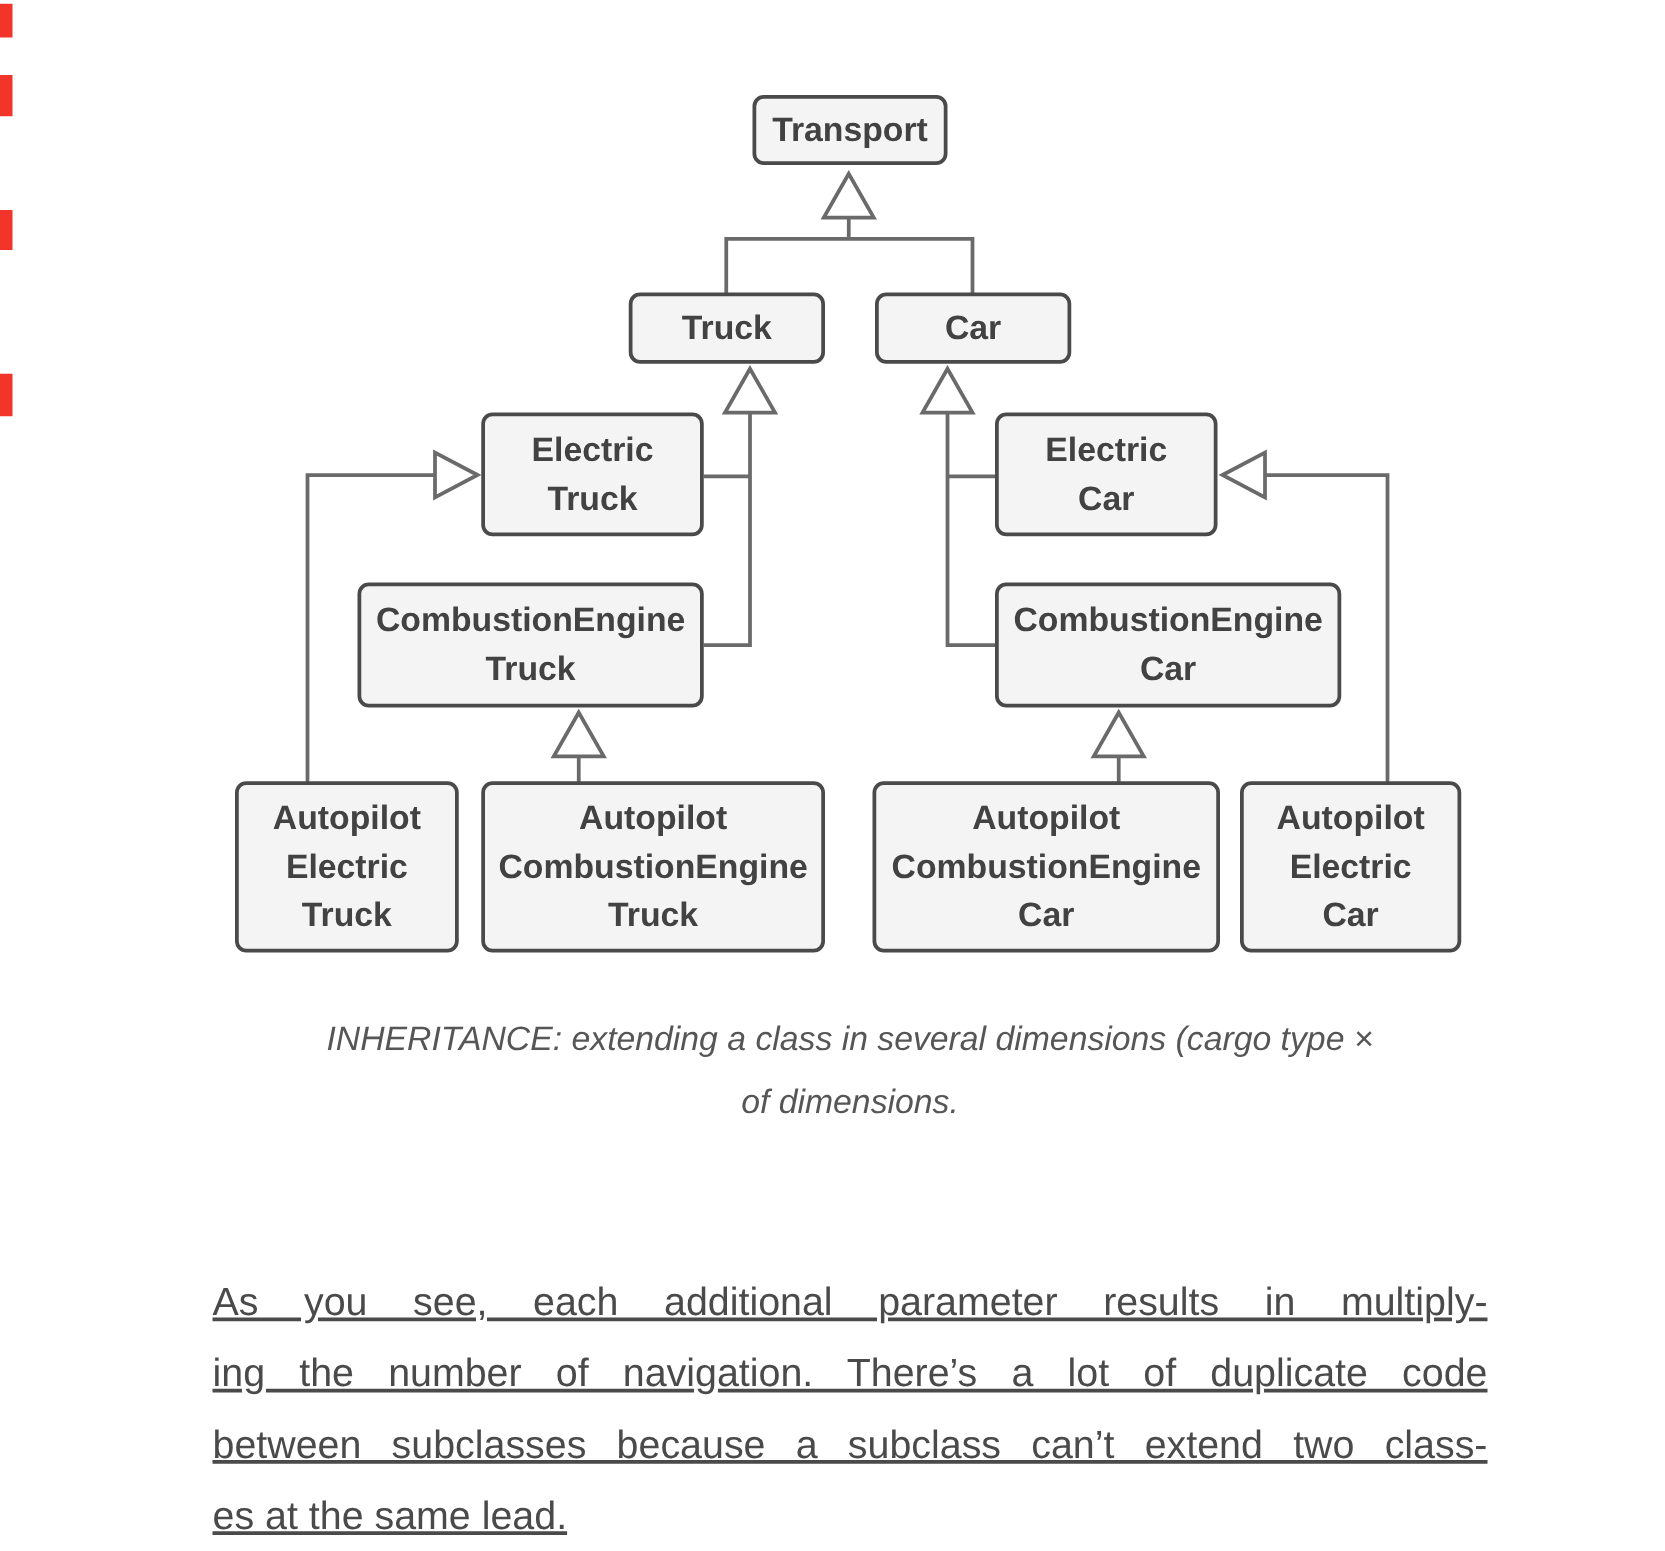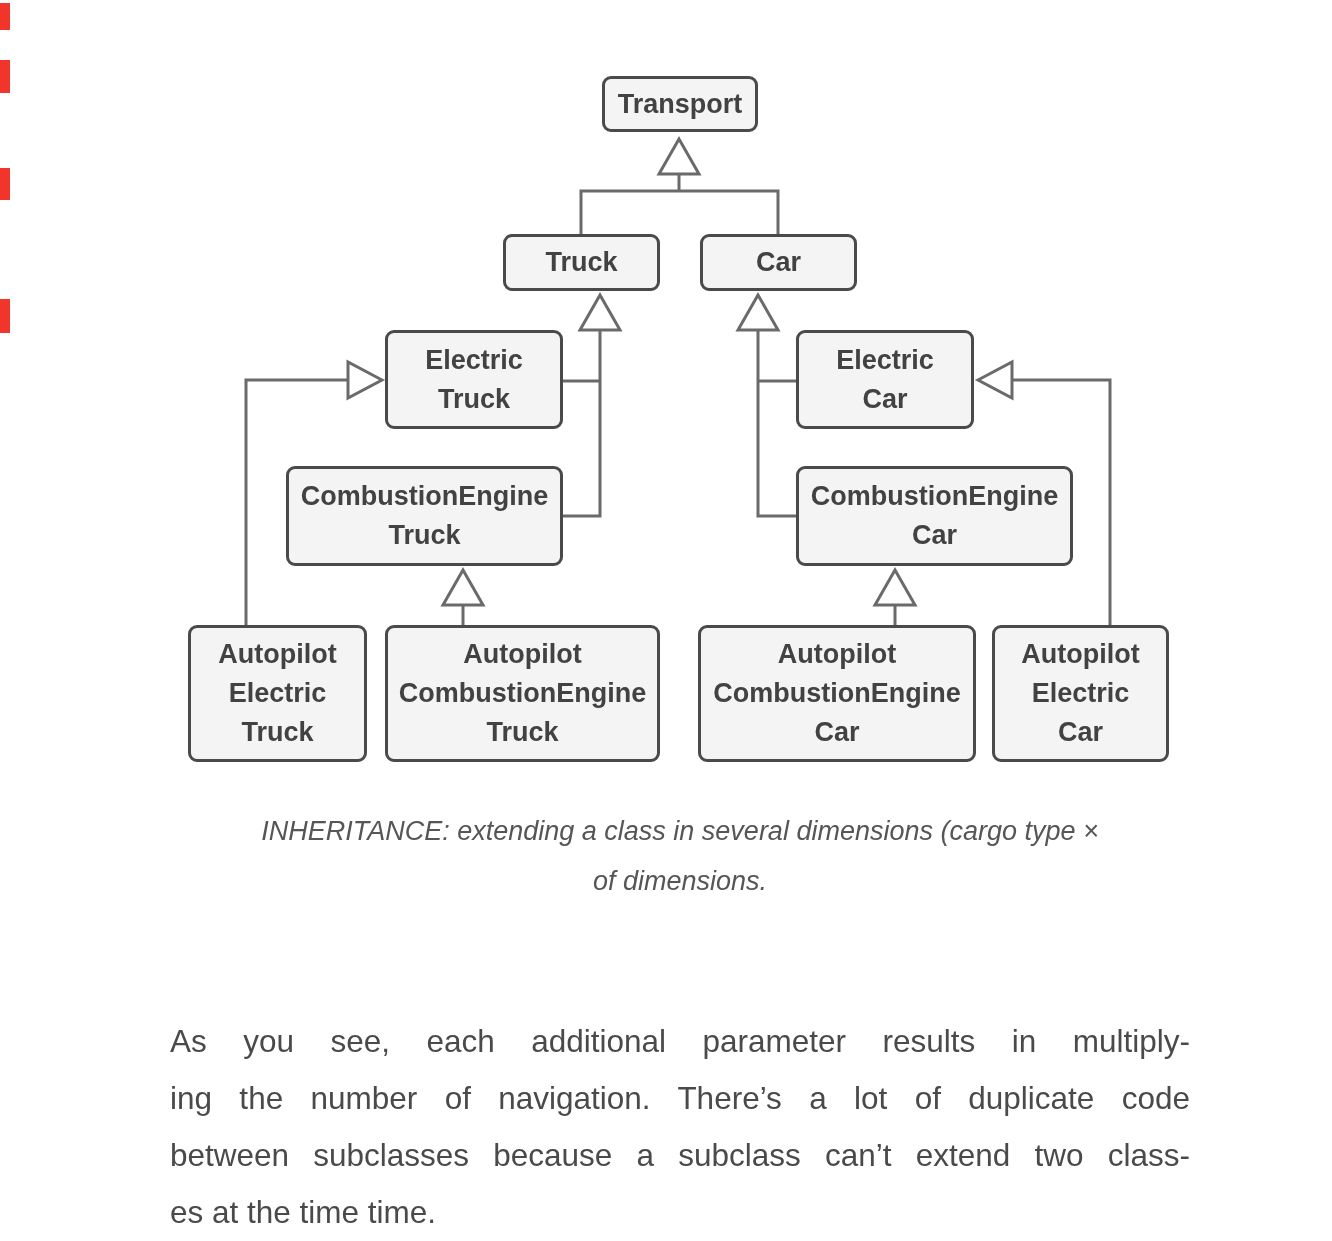--- a/index.html
+++ b/index.html
@@ -65,20 +65,21 @@
     color: #565656;
   }
   .body-text {
     position: absolute;
     left: 170px;
     top: 1013px;
     width: 1020px;
     font-size: 31.5px;
     line-height: 57px;
     color: #4a4a4a;
+    text-decoration: underline;
   }
   .body-line.just {
     text-align: justify;
     text-align-last: justify;
   }
 </style>
 </head>
 <body>
 
 <div class="page">
@@ -177,16 +178,16 @@
 
   <div class="caption">
     <div>INHERITANCE: extending a class in several dimensions (cargo type ×</div>
     <div>of dimensions.</div>
   </div>
 
   <div class="body-text">
     <div class="body-line just">As you see, each additional parameter results in multiply-</div>
     <div class="body-line just">ing the number of navigation. There’s a lot of duplicate code</div>
     <div class="body-line just">between subclasses because a subclass can’t extend two class-</div>
-    <div class="body-line">es at the time time.</div>
+    <div class="body-line">es at the same lead.</div>
   </div>
 
 </div>
 
 </body></html>

